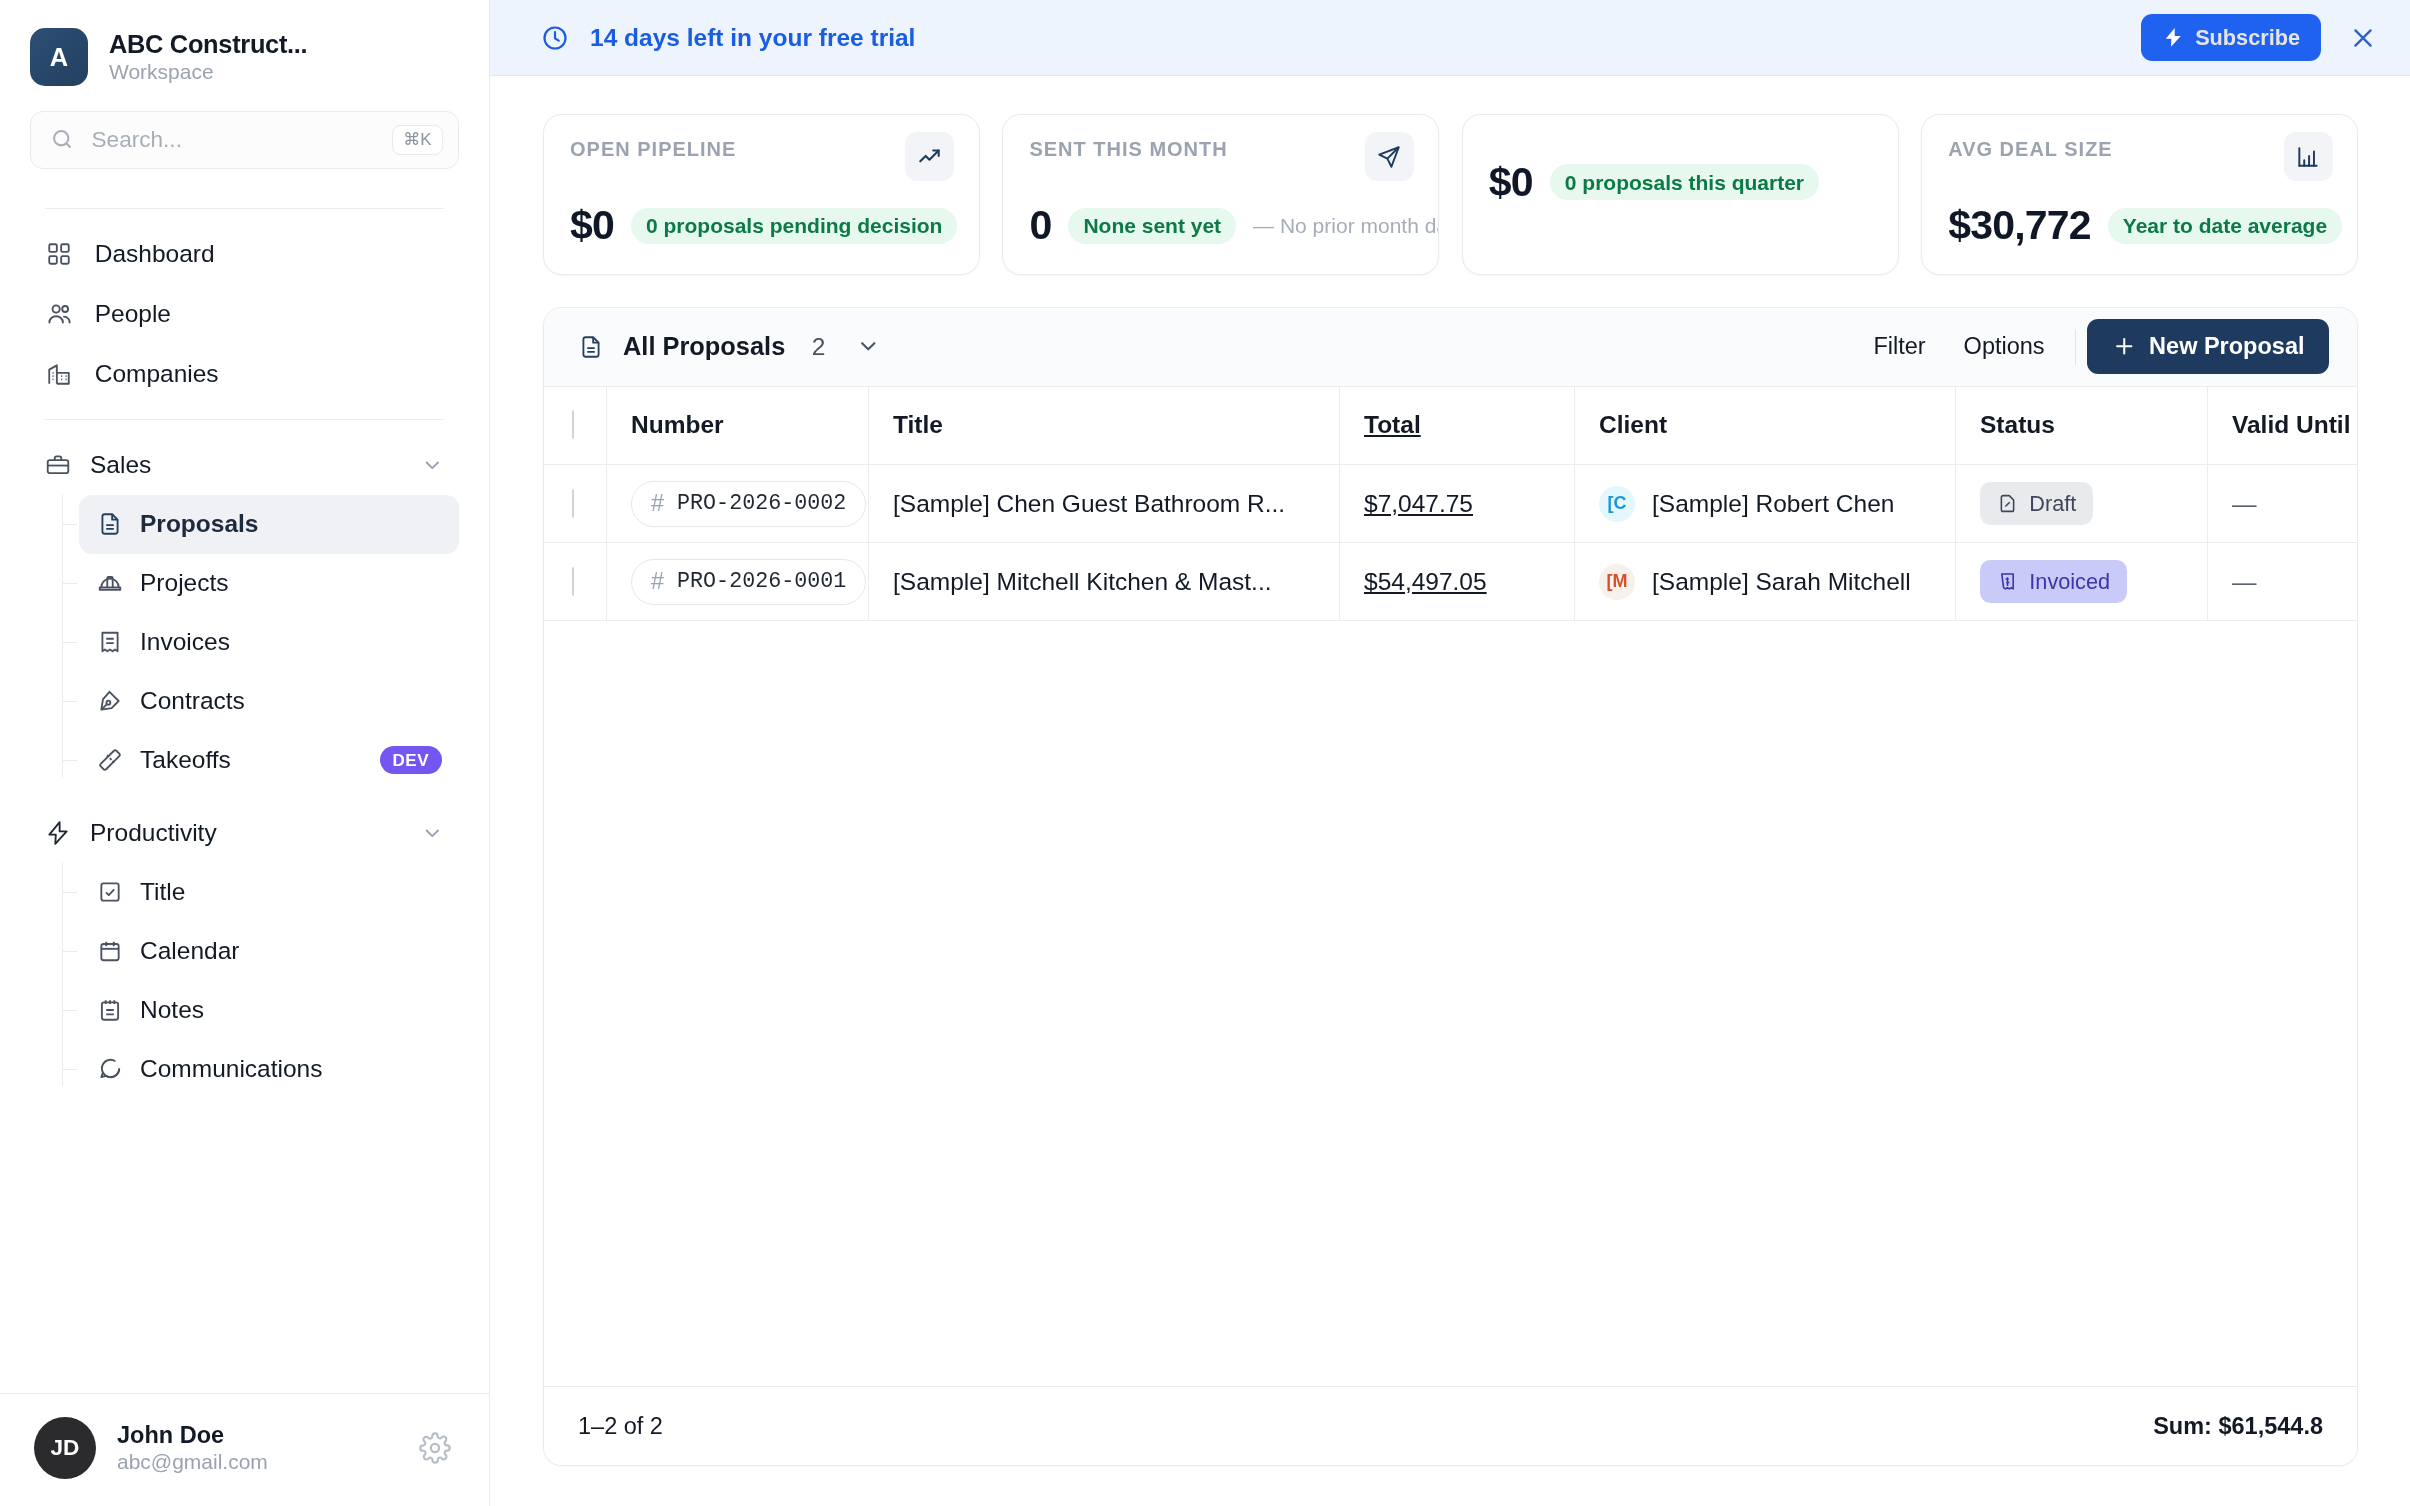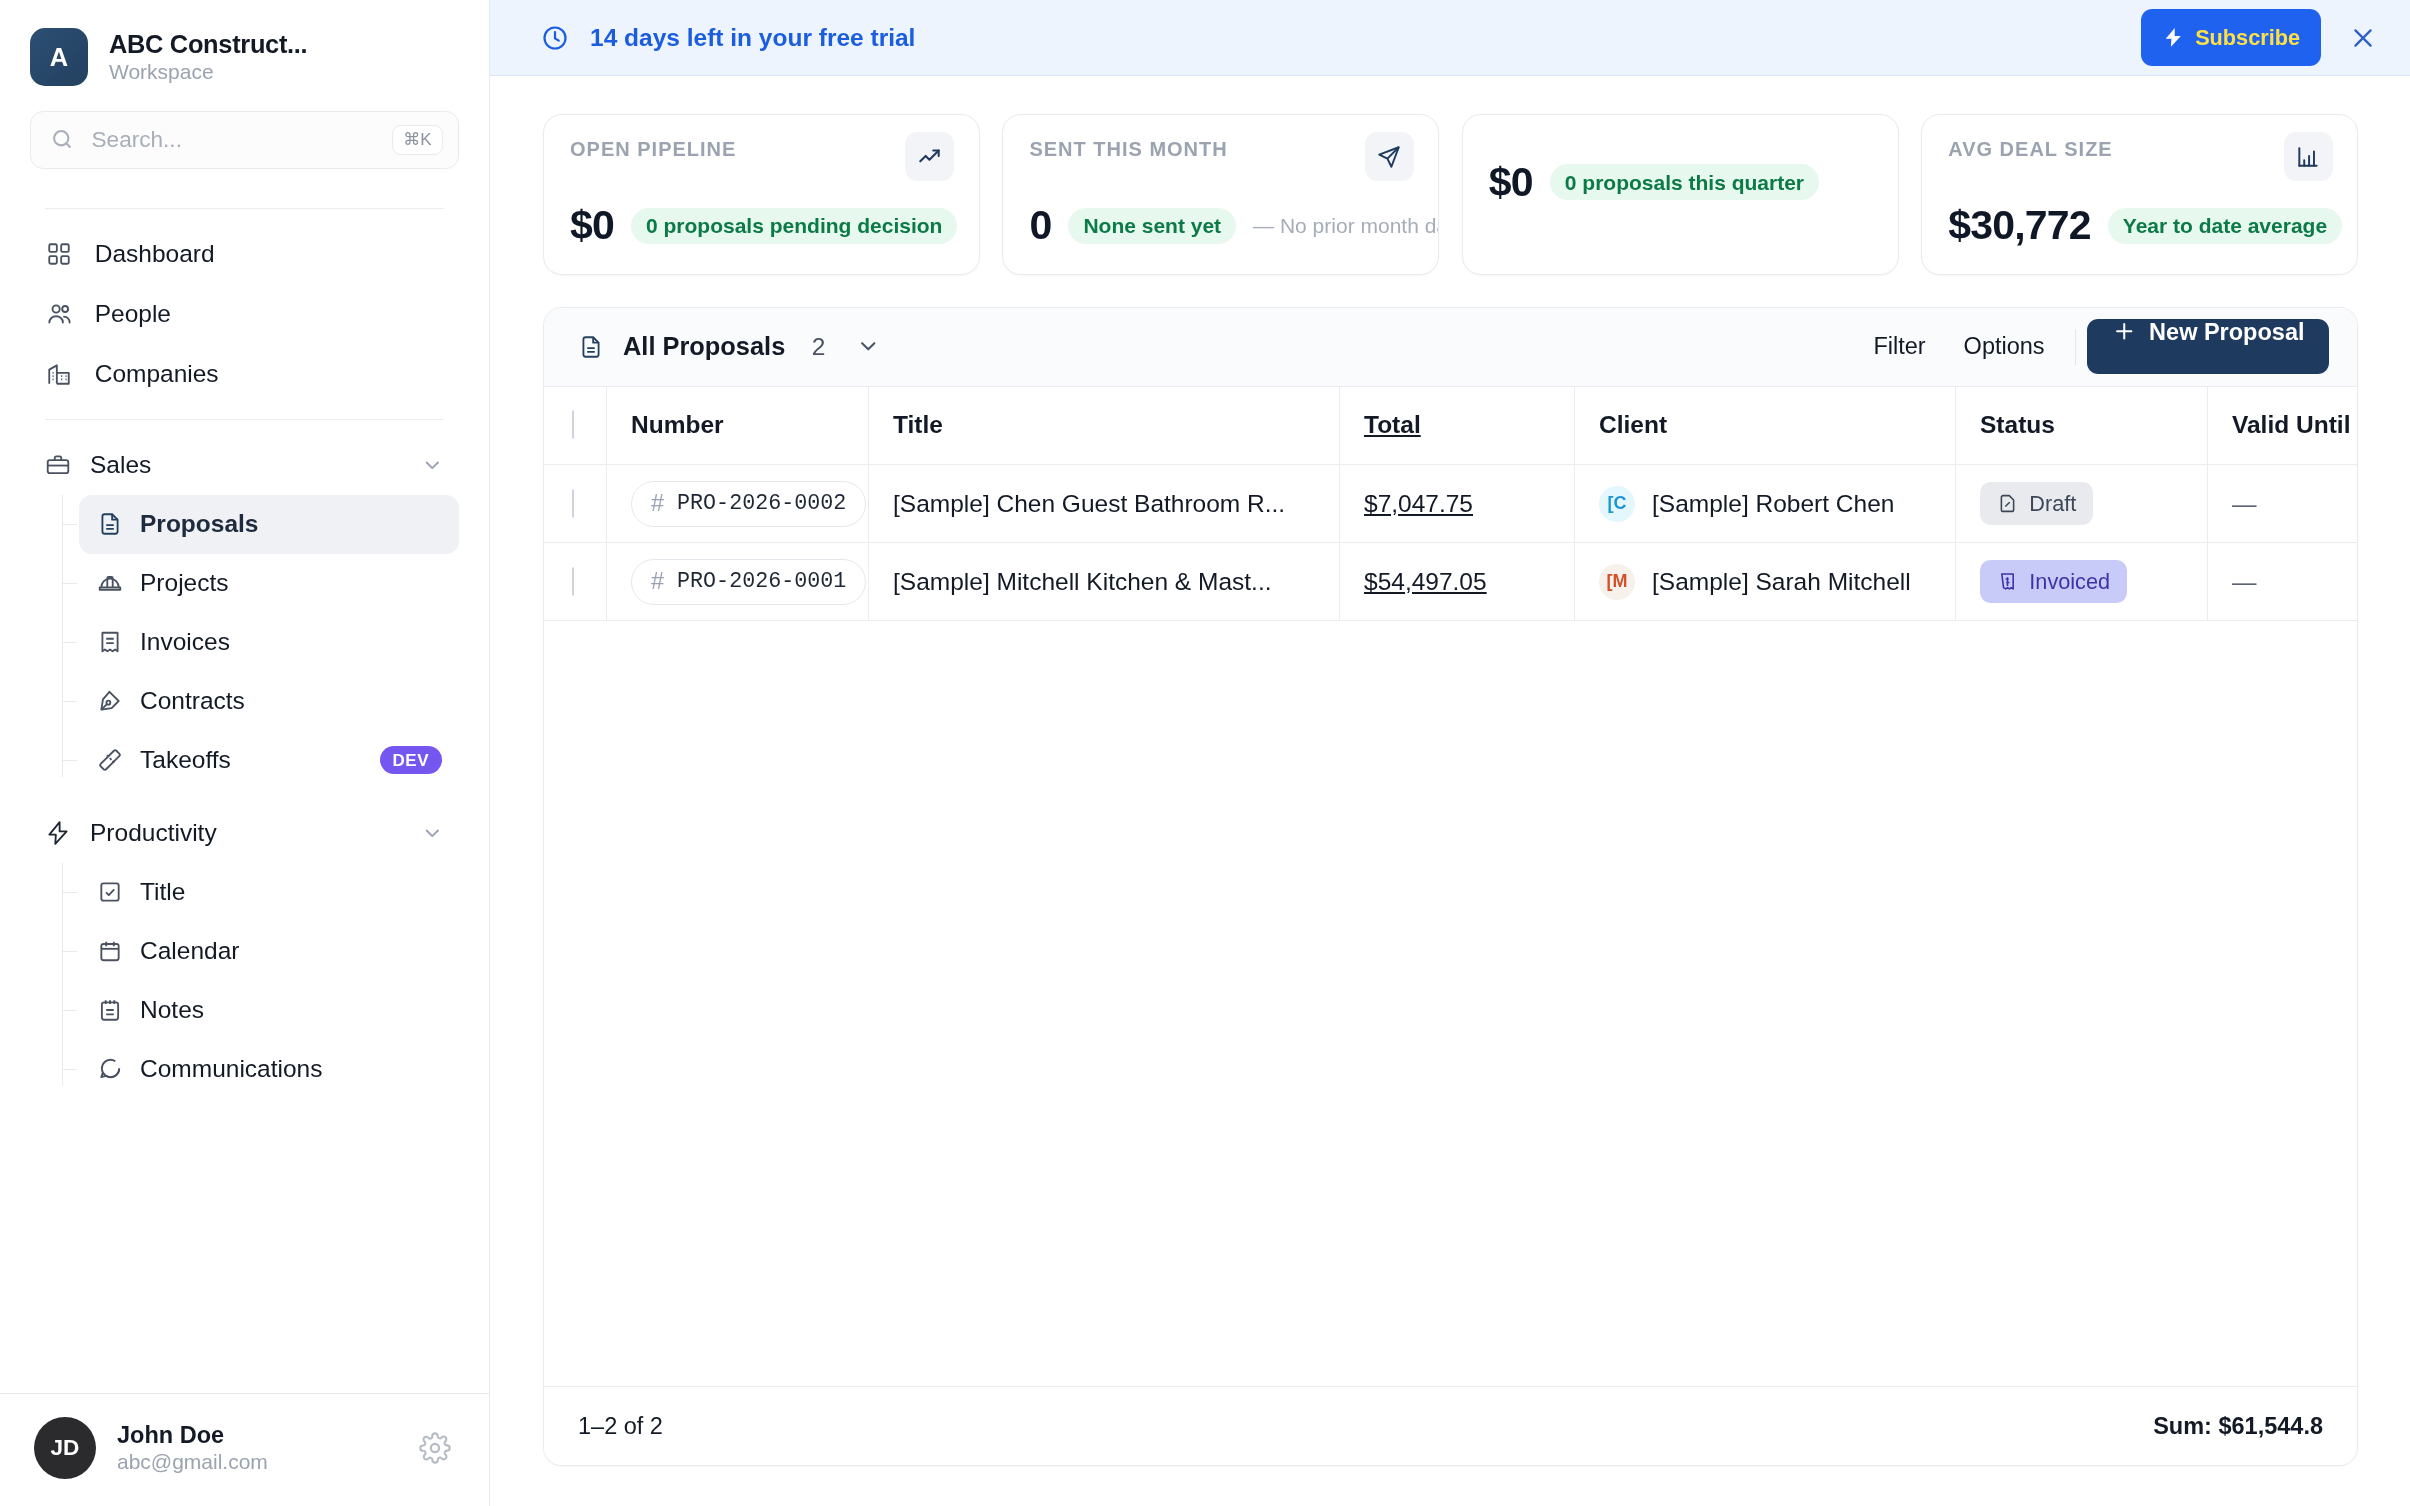--- a/index.html
+++ b/index.html
@@ -100,22 +100,22 @@
   
   .main { flex: 1; display: flex; flex-direction: column; min-width: 0; background:#fff; }
 
   .trial {
     height: 76px; background: #eef4fe; border-bottom: 0.9px solid #dbe7fb;
     display:flex; align-items:center; padding: 0 34px 0 51px; gap: 21px;
   }
   .trial-text { font-size: 24.5px; font-weight: 700; color:#1b5de0; }
   .trial-right { margin-left:auto; display:flex; align-items:center; gap: 28px; }
   .btn-sub {
-    background: #1f62ef; color:#fde047; border:none; border-radius: 11.3px;
-    height: 57px; padding: 0 21px; font-size: 21.7px; font-weight: 700;
+    background: #1f62ef; color:#e5e5e5; border:none; border-radius: 11.3px;
+    height: 47px; padding: 0 21px; font-size: 21.7px; font-weight: 700;
     display:flex; align-items:center; gap: 10.4px; cursor:pointer;
     font-family: "Liberation Sans", sans-serif;
   }
   .x-close { width: 28px; height: 28px; cursor:pointer; }
 
   .content { padding: 38px 53px 0 53px; display:flex; flex-direction:column; min-height:0; flex:1; }
 
   .stats { display: grid; grid-template-columns: repeat(4, 1fr); gap: 22.6px; }
   .stat {
     background:#fff; border:0.9px solid #e9ebef; border-radius: 19px;
@@ -149,21 +149,21 @@
   }
   .panel-title { font-size: 25.4px; font-weight:700; color:#131a26; }
   .panel-count { font-size: 24.5px; color:#4a5261; margin-left: 7.5px; }
   .panel-chev { margin-left: 11.3px; cursor:pointer; }
   .panel-actions { margin-left:auto; display:flex; align-items:center; gap: 0; }
   .txt-btn { font-size: 23.5px; color:#131a26; padding: 9.4px 19px; border-radius:9.4px; cursor:pointer; }
   .vdiv { width:0.9px; height: 36px; background:#e2e5ea; margin: 0 11.3px; }
   .btn-new {
     background:#1e3a5f; color:#fff; border:none; border-radius: 11.3px;
     height: 55px; padding: 0 24.5px; font-size: 23.5px; font-weight:600;
-    display:flex; gap: 13px; cursor:pointer;
+    display:flex; align-items:center; gap: 13px; cursor:pointer;
     font-family: "Liberation Sans", sans-serif;
   }
 
   table.grid { width:100%; border-collapse: collapse; table-layout: fixed; }
   table.grid th, table.grid td {
     border-right: 0.9px solid #eaecf0; border-bottom: 0.9px solid #eaecf0;
     text-align:left; padding: 0 24.5px; height: 78px; vertical-align:middle;
     overflow:hidden; white-space:nowrap;
   }
   table.grid th { font-size: 24.5px; font-weight:600; color:#131a26; }

